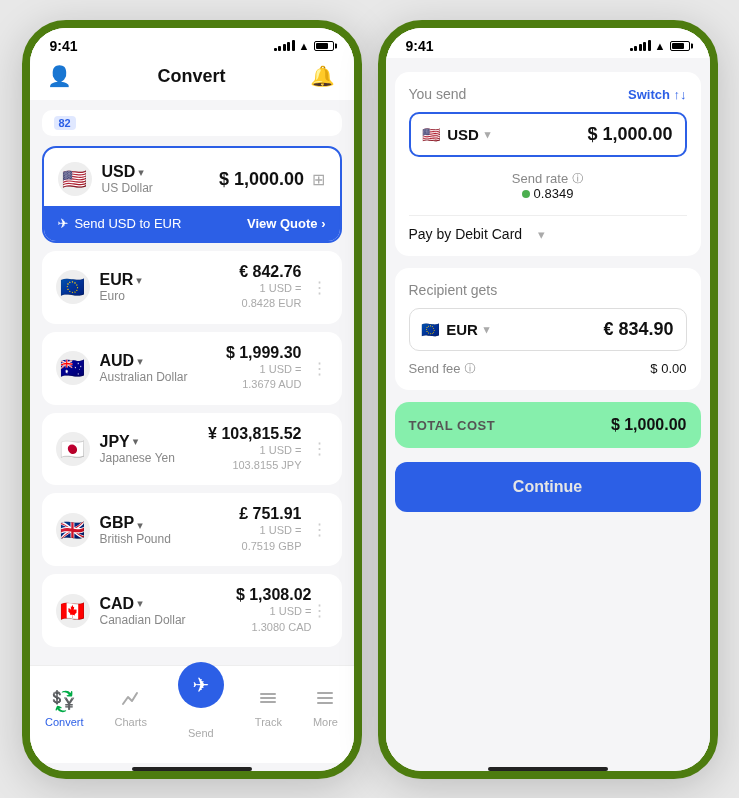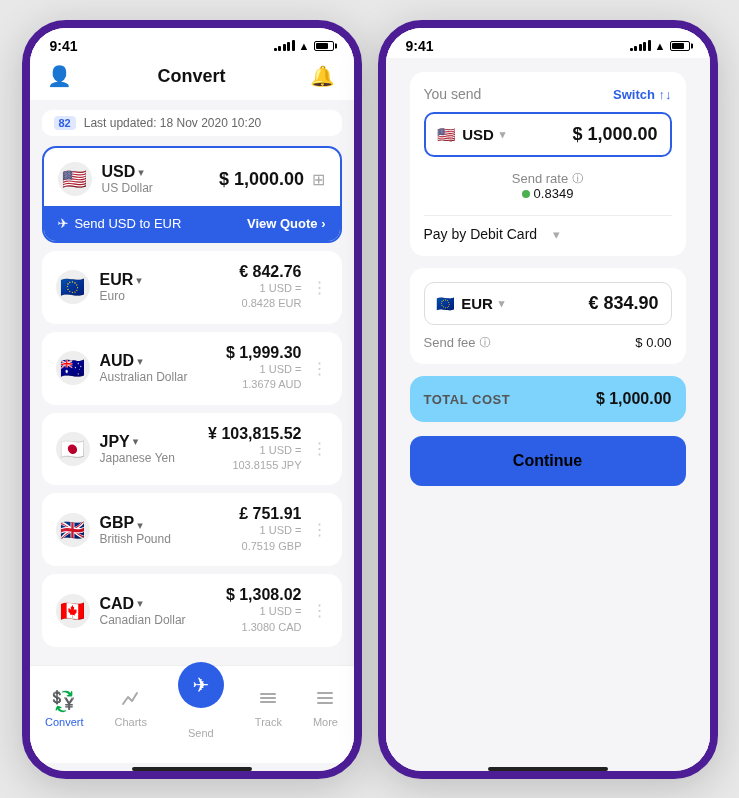--- a/index.html
+++ b/index.html
@@ -19,21 +19,21 @@
 
     
     .phone {
       width: 340px;
       background: #fff;
       border-radius: 44px;
       padding: 0;
       box-shadow: 0 8px 40px rgba(0,0,0,0.18);
       overflow: hidden;
       position: relative;
-      border: 8px solid #4c1d95;
+      border: 8px solid #4d7c0f;
     }
     .phone-inner {
       background: #f5f5f7;
       height: 100%;
       display: flex;
       flex-direction: column;
     }
 
     
     .status-bar {
@@ -176,21 +176,21 @@
       width: 46px; height: 46px; background: #2c5fe6; border-radius: 50%;
       display: flex; align-items: center; justify-content: center;
       color: #fff; font-size: 20px; cursor: pointer; margin-top: -16px;
     }
     .home-indicator {
       width: 120px; height: 4px; background: #222; border-radius: 2px;
       margin: 4px auto 0 auto;
     }
 
     
-    .phone2-content { flex: 1; overflow-y: auto; padding: 14px 24px; background: #f5f5f7; }
+    .phone2-content { flex: 1; overflow-y: auto; padding: 14px 9px; background: #f5f5f7; }
     .send-card {
       background: #fff;
       border-radius: 14px;
       padding: 14px;
       margin-bottom: 12px;
     }
     .send-card-header {
       display: flex;
       justify-content: space-between;
       align-items: center;
@@ -235,34 +235,34 @@
       display: flex; justify-content: space-between; align-items: center;
       border: 1.5px solid #ddd; border-radius: 10px; padding: 10px 12px;
     }
     .fee-row {
       display: flex; justify-content: space-between; align-items: center;
       margin-top: 10px; font-size: 13px; color: #888;
     }
     .fee-value { color: #111; font-size: 13px; }
 
     .total-cost-bar {
-      background: #7dd3fc;
+      background: #86efac;
       border-radius: 14px;
       padding: 14px;
       display: flex;
       justify-content: space-between;
       align-items: center;
       margin-bottom: 14px;
     }
     .total-label { font-size: 13px; font-weight: 700; color: #555; letter-spacing: 0.5px; }
     .total-value { font-size: 16px; font-weight: 700; color: #111; }
 
     .continue-btn {
       background: #2c5fe6;
-      color: #000000;
+      color: #e5e5e5;
       border: none;
       border-radius: 12px;
       padding: 16px;
       width: 100%;
       font-size: 16px;
       font-weight: 600;
       cursor: pointer;
       margin-bottom: 16px;
     }
   </style>
@@ -294,21 +294,20 @@
       <div class="app-header">
         <span class="header-icon">👤</span>
         <span class="app-header-title">Convert</span>
         <span class="header-icon">🔔</span>
       </div>
 
       <div class="content">
 
         <div class="last-updated">
           <span class="update-badge">82</span>
-          <span style="font-size:12px;color:#666;">Last updated: 18 Nov 2020 10:20</span>
         </div>
 
         <div class="main-card">
           <div class="main-card-top">
             <div class="currency-left">
               <div class="flag-circle">🇺🇸</div>
               <div>
                 <div style="display:flex;align-items:center;gap:3px;">
                   <span class="currency-code">USD</span>
                   <span class="currency-dropdown">▾</span>
@@ -416,21 +415,21 @@
             <div class="currency-left">
               <div class="flag-circle">🇨🇦</div>
               <div>
                 <div style="display:flex;align-items:center;gap:3px;">
                   <span class="currency-code">CAD</span>
                   <span style="font-size:11px;color:#666;">▾</span>
                 </div>
                 <div class="currency-name">Canadian Dollar</div>
               </div>
             </div>
-            <div style="display:flex;align-items:center;gap:10px;">
+            <div style="display:flex;align-items:center;">
               <div class="currency-amount">
                 <div class="amount-main">$ 1,308.02</div>
                 <div class="amount-sub">1 USD =<br>1.3080 CAD</div>
               </div>
               <span class="more-icon">⋮</span>
             </div>
           </div>
         </div>
       </div>
 
@@ -527,20 +526,21 @@
           <div class="divider"></div>
 
           <div class="pay-method">
             <span>Pay by Debit Card</span>
             <span style="color:#aaa;font-size:13px;margin-left:4px;">▾</span>
           </div>
         </div>
 
         
         <div class="recipient-card">
+          <div class="recipient-label">Recipient gets</div>
           <div class="recipient-currency-row">
             <div class="currency-select">
               <span>🇪🇺</span>
               <span>EUR</span>
               <span style="font-size:11px;color:#aaa;">▾</span>
             </div>
             <span style="font-size:18px;font-weight:700;color:#111;">€ 834.90</span>
           </div>
           <div class="fee-row">
             <span class="rate-label">

